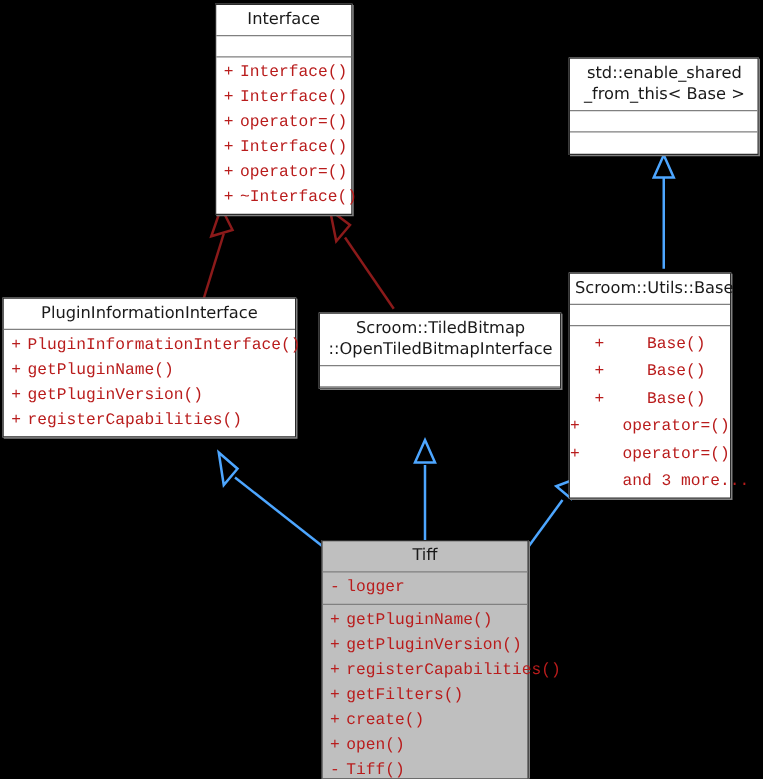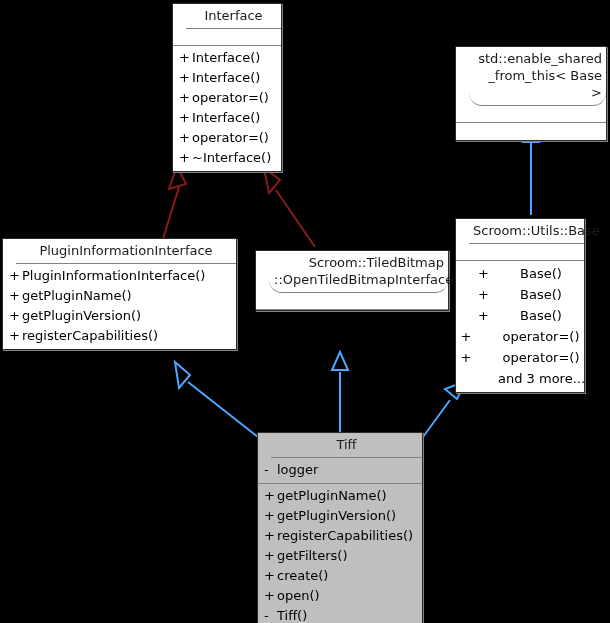--- a/index.html
+++ b/index.html
@@ -38,46 +38,45 @@
   }
   .node .title {
     box-sizing: border-box;
     text-align: center;
     font-size: 13px;
     color: #1a1a1a;
     line-height: 17px;
     padding: 3px 4px 4px 4px;
     border-bottom: 1px solid #808080;
     white-space: pre-line;
-    margin-left: 13px;
   }
   .node .title.left {
-    text-align: right;
+    text-align: center;
     padding-left: 5px;
-    border-radius: 13px;
   }
   .node .compartment {
     box-sizing: border-box;
     border-bottom: 1px solid #808080;
     padding: 2px 0 3px 0;
   }
   .node .compartment.last {
     border-bottom: none;
   }
   .node .compartment.empty {
     height: 17px;
     padding: 0;
   }
   .node .member {
     font-size: 13px;
-    color: #000000;
+    color: #b91c1c;
     line-height: 20px;
     height: 20px;
     white-space: nowrap;
     padding-left: 6px;
+    font-family: Liberation Mono, monospace;
   }
   .node .member .vis {
     display: inline-block;
     width: 13px;
     text-align: left;
   }
   
   .node.centered-members .compartment { text-align: center; }
   .node.centered-members .member {
     display: inline-block;

